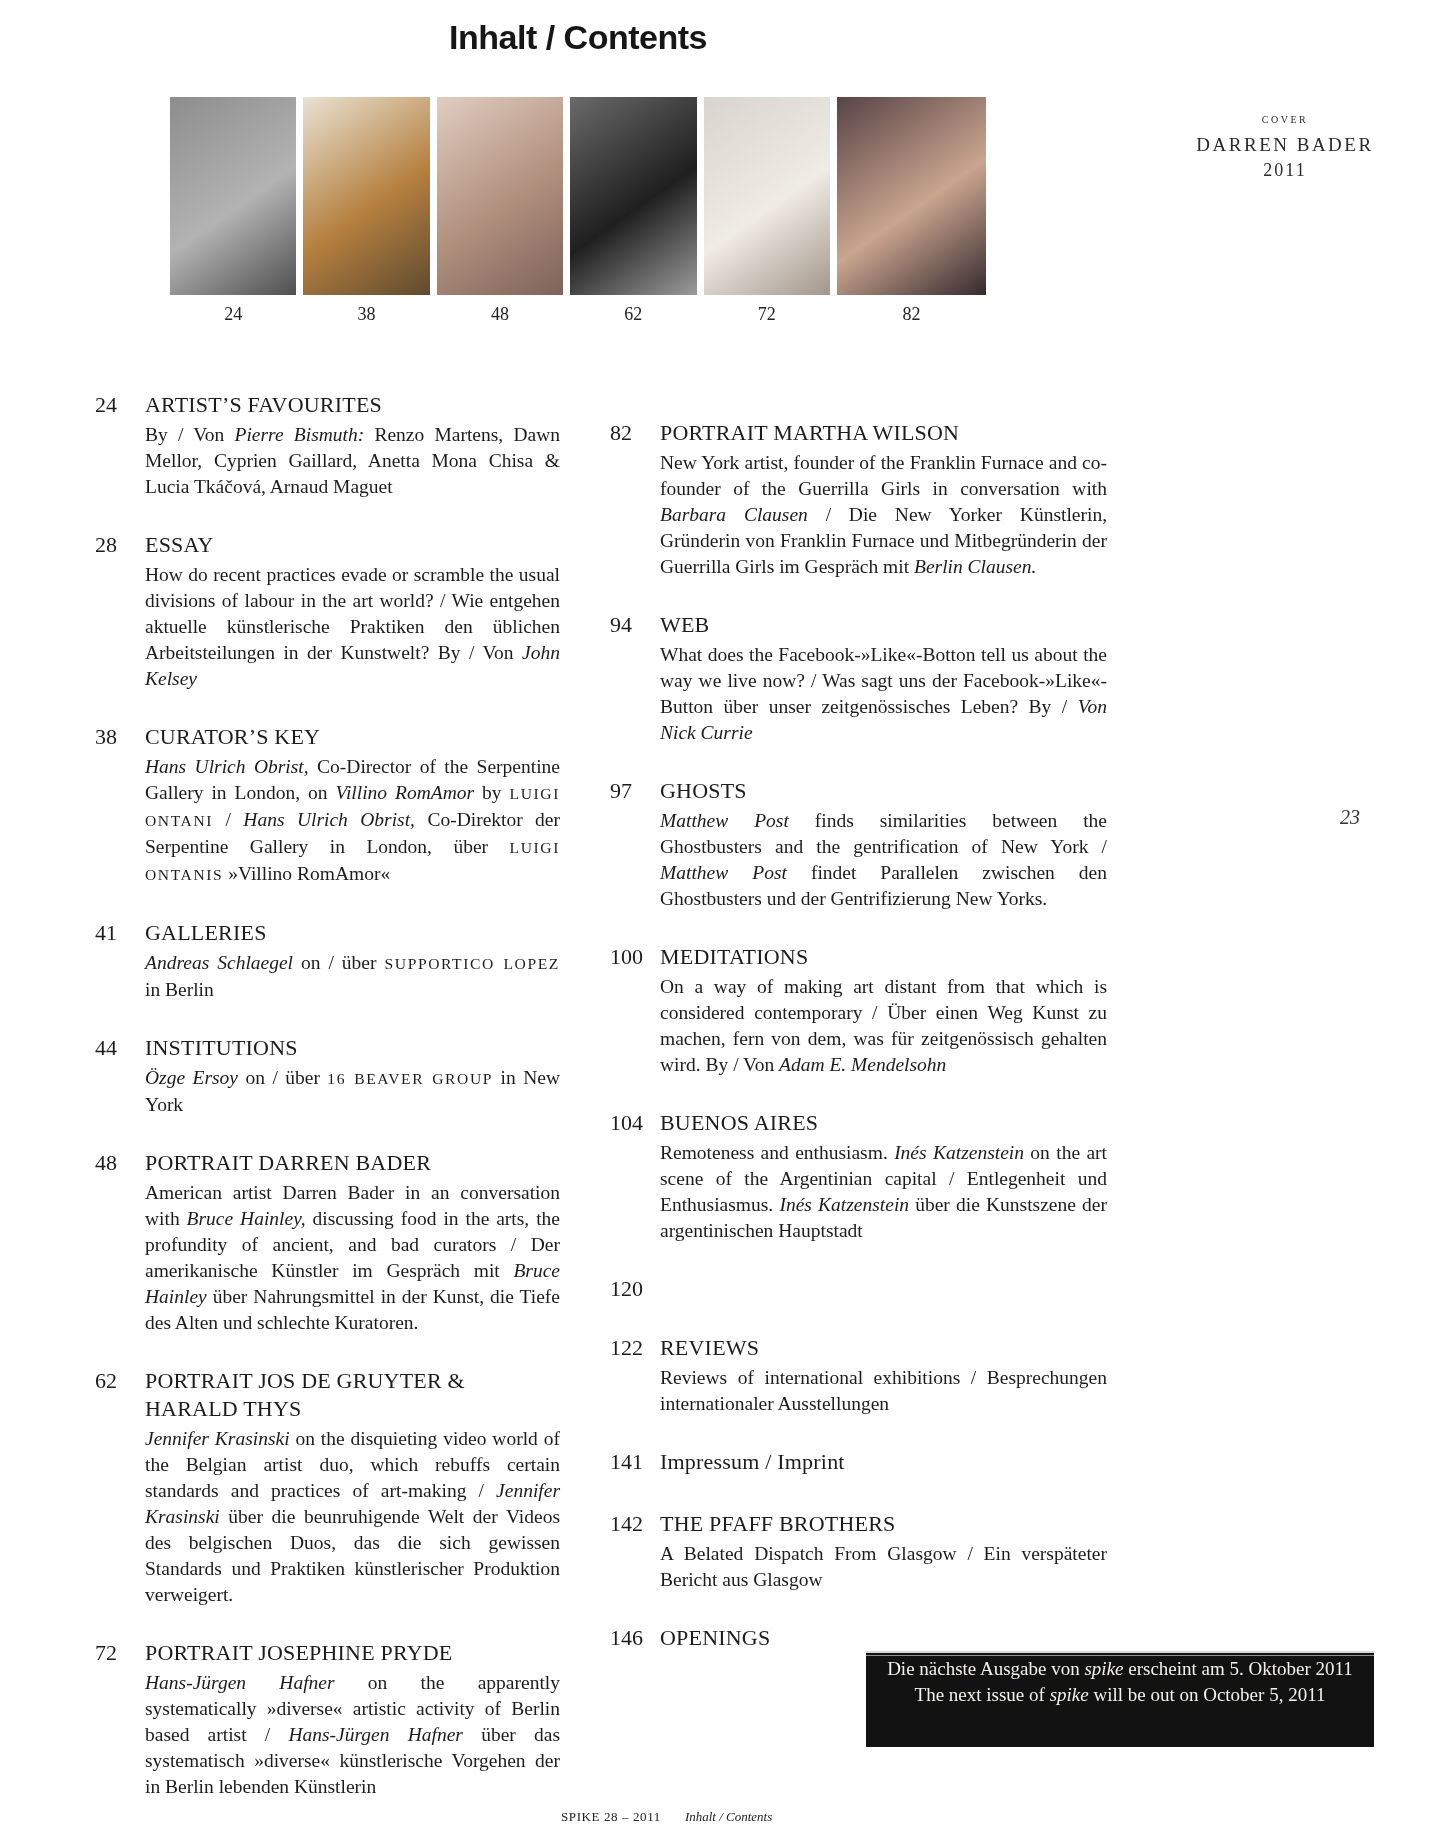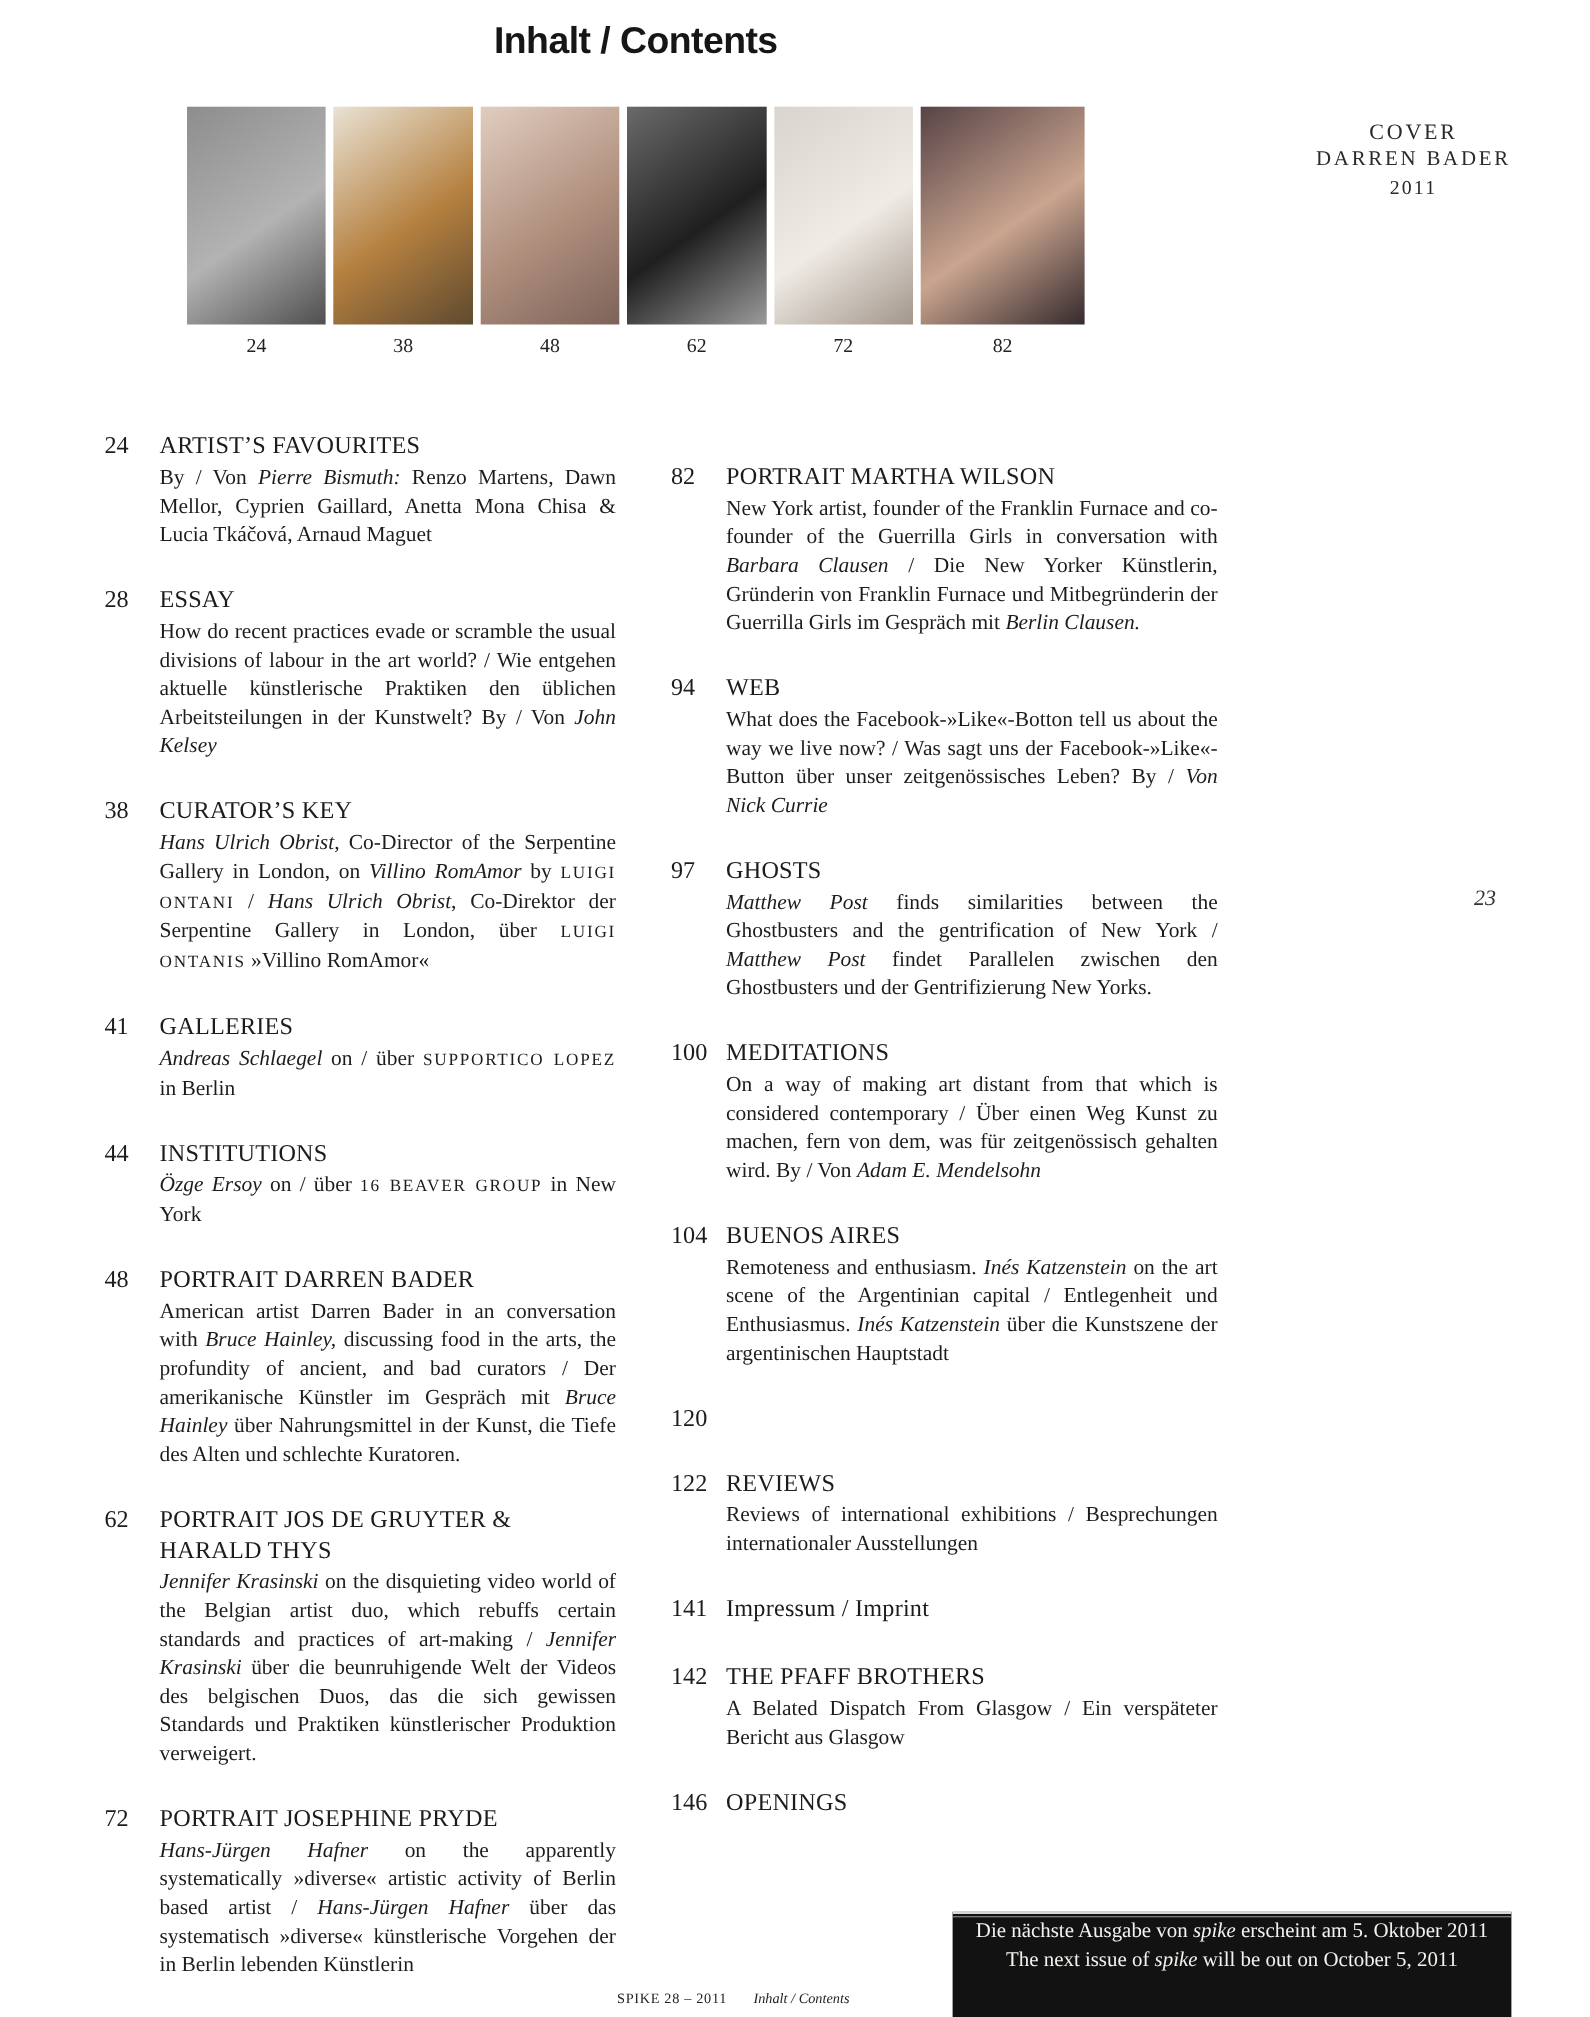--- a/index.html
+++ b/index.html
@@ -10,42 +10,42 @@
               font-family:"Liberation Sans",sans-serif;font-weight:bold;font-size:34px;
               letter-spacing:-0.5px;color:#161616;}
 
   .thumbs{position:absolute;left:170px;top:97px;width:816px;display:flex;gap:7px;}
   .thumb{flex:1;min-width:0;}
   .thumb:last-child{flex:1.18;}
   .thumb .photo{height:198px;background:#999;}
   .thumb .caption{text-align:center;font-size:18px;margin-top:9px;color:#222;}
 
   .cover-credit{position:absolute;left:1155px;top:108px;width:260px;text-align:center;color:#2a2a2a;}
-  .cover-credit .line1{font-size:20px;letter-spacing:2.5px;line-height:24px;}
+  .cover-credit .line1{font-size:10px;letter-spacing:2.5px;line-height:24px;}
   .cover-credit .line2{font-size:19px;letter-spacing:2.5px;line-height:26px;}
   .cover-credit .line3{font-size:18px;letter-spacing:2px;line-height:25px;}
 
   .col{position:absolute;}
   .col-left{left:95px;top:391px;width:465px;}
   .col-right{left:610px;top:419px;width:497px;}
   .entry{display:flex;margin-bottom:31px;}
   .entry-num{width:50px;flex:none;font-size:22px;line-height:28px;}
   .entry-body{flex:1;min-width:0;}
   .entry-title{font-size:22px;line-height:28px;margin-bottom:3px;letter-spacing:0.2px;}
   .entry-desc{font-size:19.5px;line-height:26px;text-align:justify;}
   .i{font-style:italic;}
   .sc{font-size:0.8em;letter-spacing:1.6px;}
 
   .folio{position:absolute;left:1340px;top:806px;font-style:italic;font-size:20px;color:#333;}
 
   .footer{position:absolute;left:561px;top:1809px;font-size:13px;color:#222;white-space:nowrap;}
   .footer .mag{letter-spacing:0.6px;}
   .footer .section{font-style:italic;margin-left:24px;}
 
-  .next-issue{position:absolute;left:866px;top:1738px;width:508px;height:96px;
+  .next-issue{position:absolute;left:866px;top:1651px;width:508px;height:96px;
               background:#121212;color:#f4f2ee;text-align:center;overflow:hidden;}
   .next-issue .rule-a{height:2px;background:#d6d6d6;}
   .next-issue .rule-b{height:1px;background:#8f8f8f;margin-top:2px;}
   .ni-line{font-size:19px;line-height:26px;}
   .ni-line:nth-of-type(1){margin-top:8px;}
 </style>
 </head>
 <body>
 
 <div class="page">

